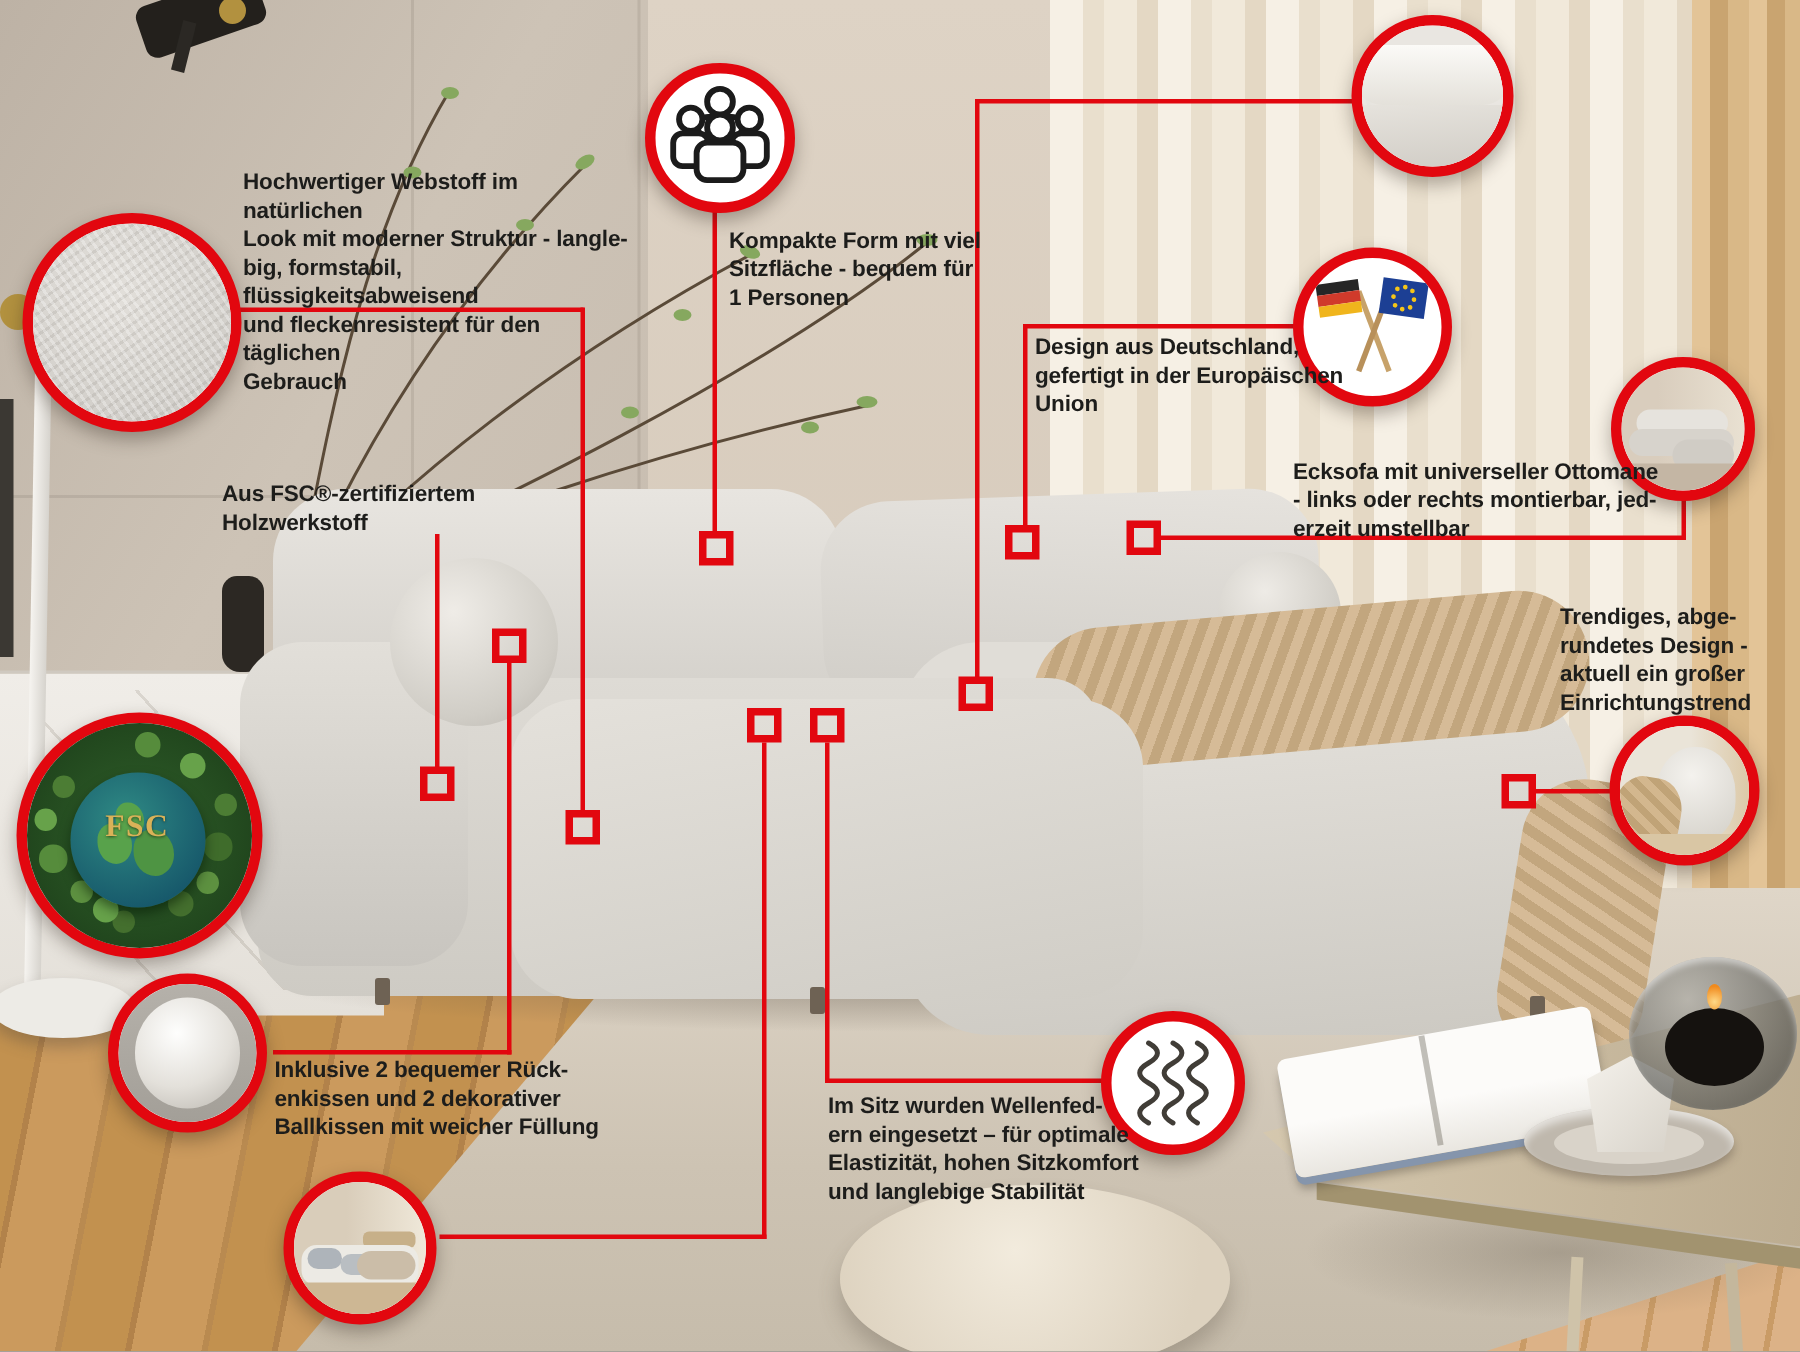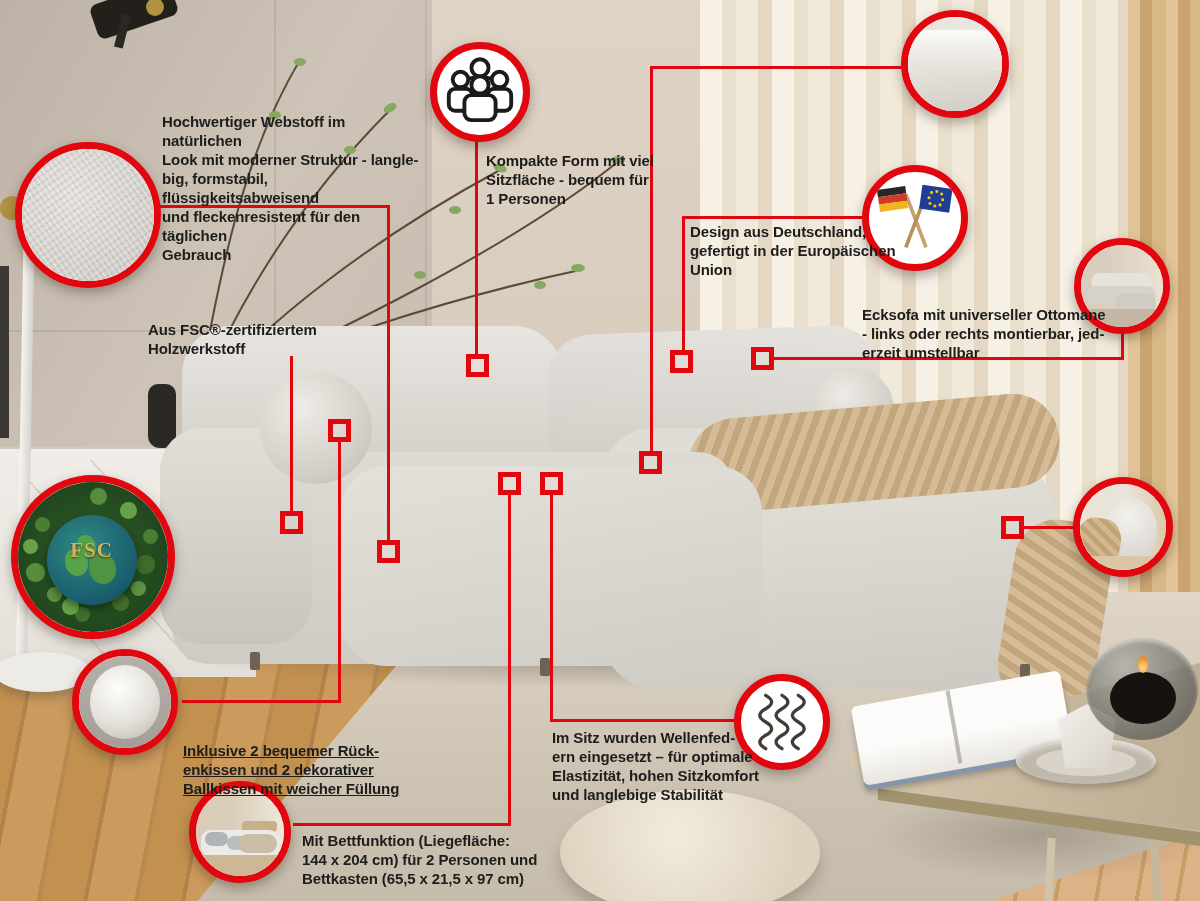--- a/index.html
+++ b/index.html
@@ -339,24 +339,25 @@
 Holzwerkstoff</div>
   <div class="note" style="left:486px;top:151px;width:190px;">Kompakte Form mit viel
 Sitzfläche - bequem für
 1 Personen</div>
   <div class="note" style="left:862px;top:305px;width:260px;">Ecksofa mit universeller Ottomane
 - links oder rechts montierbar, jed-
 erzeit umstellbar</div>
   <div class="note" style="left:690px;top:222px;width:230px;">Design aus Deutschland,
 gefertigt in der Europäischen
 Union</div>
-  <div class="note" style="left:183px;top:741px;width:240px;text-decoration:underline;">Inklusive 2 bequemer Rück-
+  <div class="note" style="left:1040px;top:402px;width:160px;">Trendiges, abge-
+rundetes Design -
+aktuell ein großer
+Einrichtungstrend</div>
+  <div class="note" style="left:183px;top:704px;width:240px;">Inklusive 2 bequemer Rück-
 enkissen und 2 dekorativer
 Ballkissen mit weicher Füllung</div>
-  <div class="note" style="left:302px;top:831px;width:240px;">Mit Bettfunktion (Liegefläche:
-144 x 204 cm) für 2 Personen und
-Bettkasten (65,5 x 21,5 x 97 cm)</div>
   <div class="note" style="left:552px;top:728px;width:210px;">Im Sitz wurden Wellenfed-
 ern eingesetzt – für optimale
 Elastizität, hohen Sitzkomfort
 und langlebige Stabilität</div>
 
 </div>
 
 </body></html>

